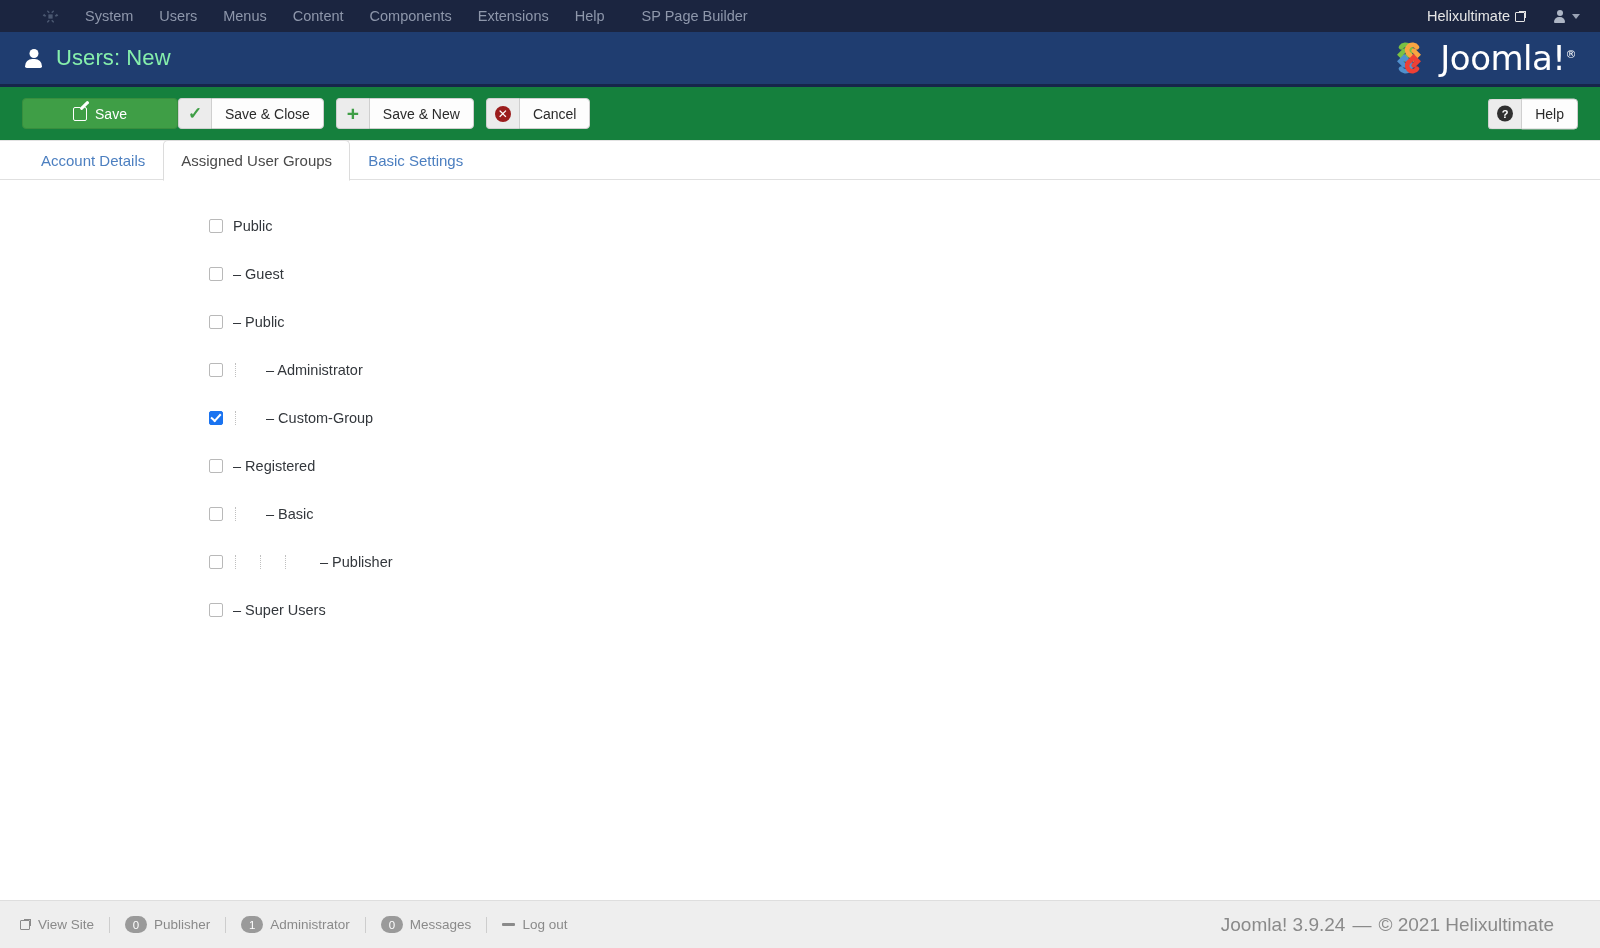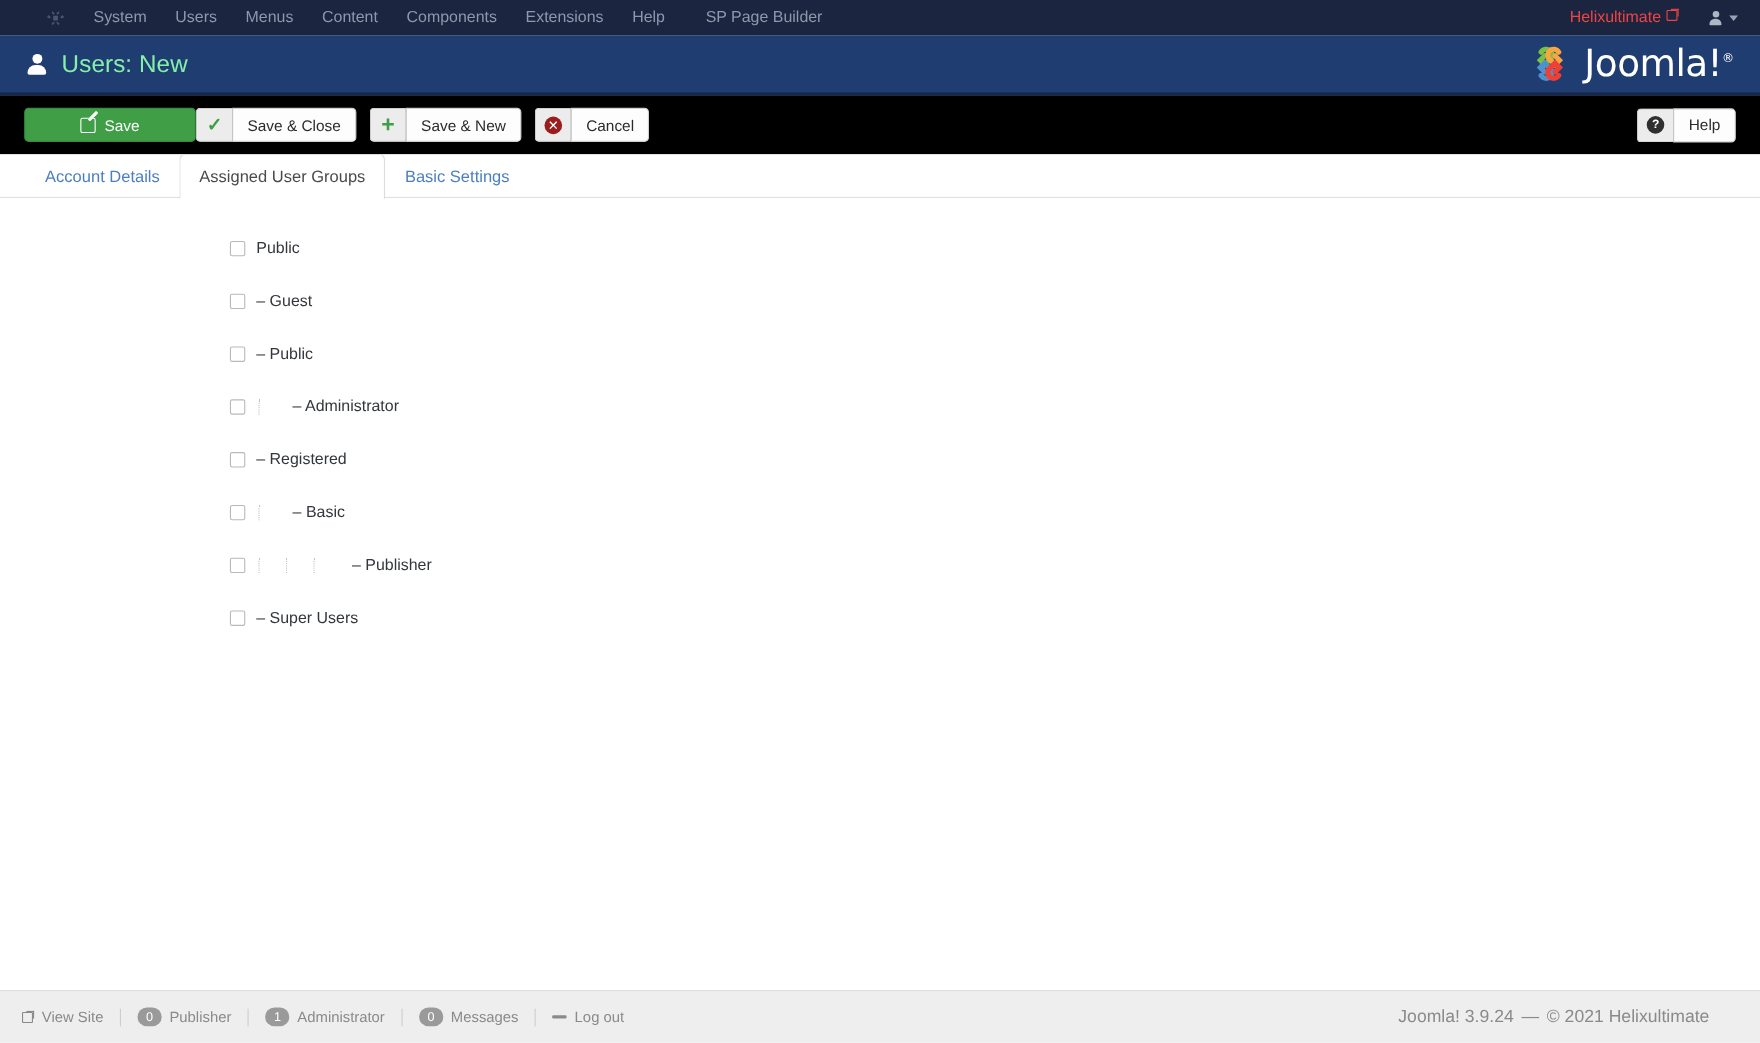--- a/index.html
+++ b/index.html
@@ -47,22 +47,23 @@
     position: absolute;
     right: 10px;
     top: 0;
     height: 32px;
     display: flex;
     align-items: center;
     color: #ffffff;
   }
   #topnav .site-name {
     font-size: 14.5px;
-    color: #ef4444;
-    display: flex;
+    color: #e5e5e5;
+    display: flex;
+    align-items: center;
     gap: 5px;
     cursor: pointer;
     padding-right: 10px;
   }
   .ext-ico { display: inline-block; width: 11px; height: 11px; position: relative; }
   .ext-ico:before {
     content: "";
     position: absolute; left: 0; bottom: 0;
     width: 8px; height: 8px;
     border: 1.5px solid currentColor;
@@ -148,21 +149,21 @@
     font-family: "DejaVu Sans", sans-serif;
     letter-spacing: -0.5px;
     position: relative;
     font-weight: 400;
   }
   .brand-word sup { font-size: 11px; vertical-align: super; }
 
   
   #toolbar {
     height: 54px;
-    background: #000000;
+    background: #15803d;
     display: flex;
     align-items: center;
     padding: 0 22px;
     position: relative;
     border-bottom: 1px solid #e3e3e3;
   }
   .btn-group {
     display: inline-flex;
     align-items: stretch;
     margin-right: 12px;
@@ -389,21 +390,21 @@
   .ico-ext-small { color: #8a8a8a; }
   .ico-logout {
     display: inline-block;
     width: 13px; height: 3px;
     background: #8a8a8a;
     border-radius: 1px;
   }
   #footer .fright {
     margin-left: auto;
     color: #8a8a8a;
-    font-size: 16px;
+    font-size: 19px;
     display: flex;
     gap: 7px;
     align-items: center;
     padding-right: 28px;
   }
 </style>
 </head>
 <body>
 
 <div id="topnav">
@@ -510,20 +511,27 @@
   </div>
 
   <div class="group-row">
     <span class="cb"></span>
     <span class="dotsep">
         <i></i>
       </span>
     <span class="grp-label pad1">– Administrator</span>
   </div>
 
+  <div class="group-row">
+    <span class="cb checked"></span>
+    <span class="dotsep">
+        <i></i>
+      </span>
+    <span class="grp-label pad1">– Custom-Group</span>
+  </div>
 
   <div class="group-row">
     <span class="cb"></span>
     <span class="grp-label pad0">– Registered</span>
   </div>
 
   <div class="group-row">
     <span class="cb"></span>
     <span class="dotsep">
         <i></i>

